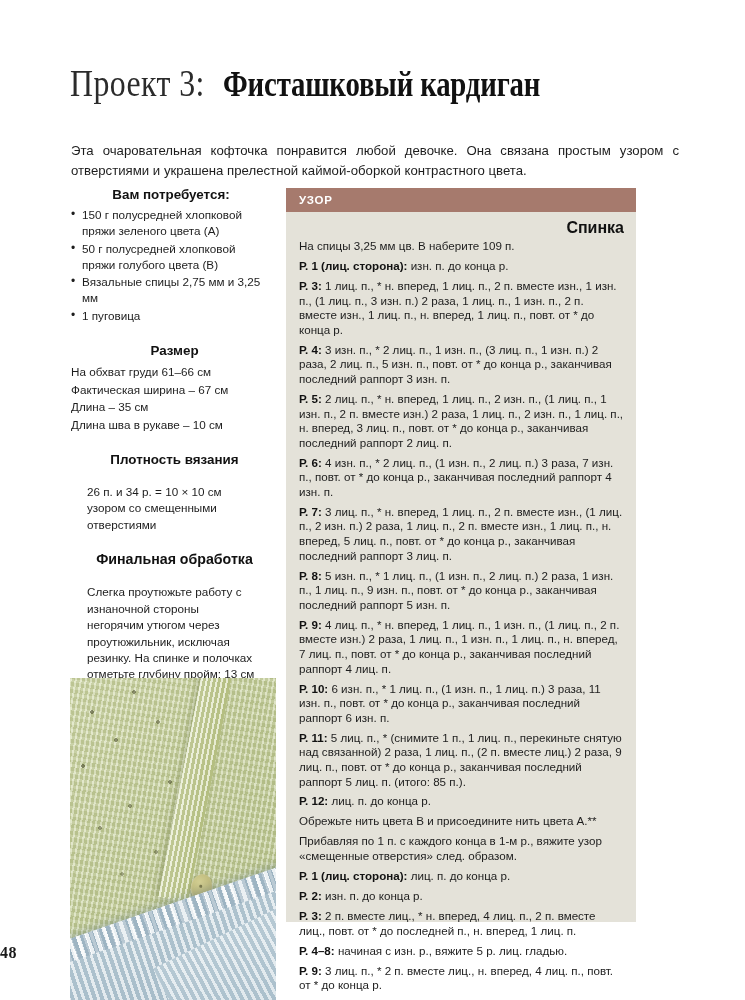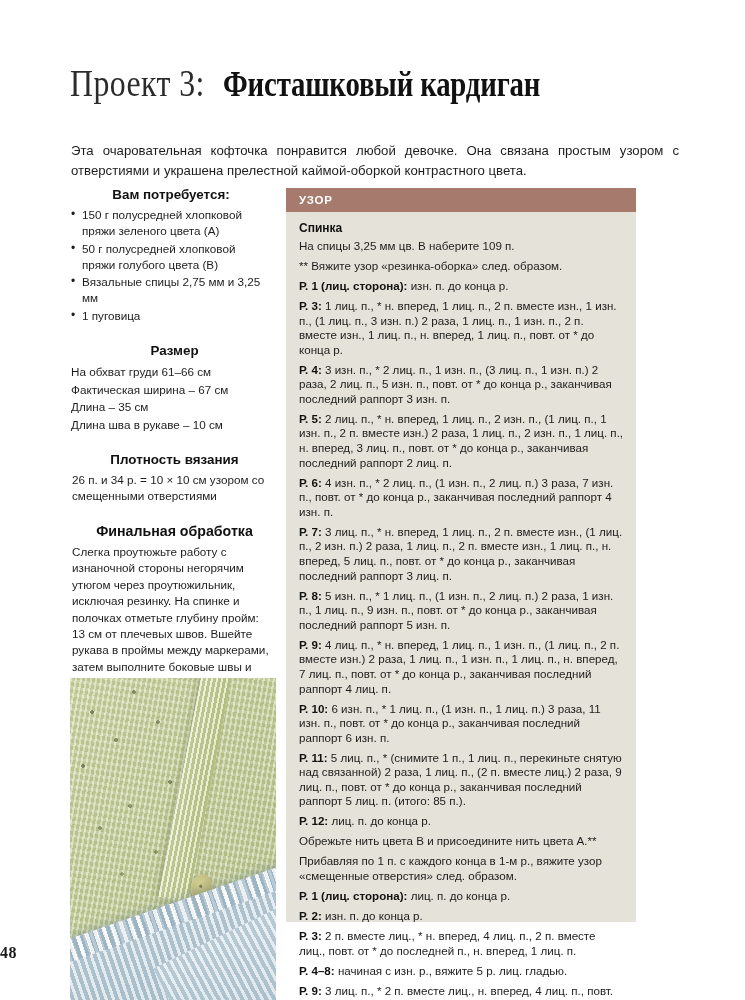--- a/index.html
+++ b/index.html
@@ -109,21 +109,21 @@
     left: 0;
     top: -1px;
     font-size: 12px;
     color: #1d1d1d;
   }
   .lc-line {
     margin: 0;
     line-height: 17.5px;
   }
   .lc-para {
-    margin: 1px;
+    margin: 16px;
     line-height: 16.4px;
     text-align: left;
   }
 
   
   .photo {
     position: absolute;
     left: 70px;
     top: 678px;
     width: 206px;
@@ -257,24 +257,25 @@
     font-size: 11.5px;
     font-weight: 700;
     letter-spacing: 0.7px;
   }
   .panel-body {
     padding: 7px 12px 0 13px;
     box-sizing: border-box;
   }
   .sec-head {
     font-weight: 700;
-    font-size: 12px;
+    font-size: 16px;
     line-height: 16px;
     margin: 1px 0 3px 0;
     color: #111;
+    text-align: right;
   }
   .p-line {
     font-size: 11.6px;
     line-height: 14.6px;
     margin: 0 0 5.4px 0;
     color: #1d1d1d;
     text-align: left;
   }
   .p-line b {
     font-weight: 700;
@@ -339,21 +340,20 @@
   </div>
 
   <div class="panel">
     <div class="panel-header">
       <span class="panel-header-label">УЗОР</span>
     </div>
     <div class="panel-body">
       <h3 class="sec-head">Спинка</h3>
       <div id="pattern-lines">
           <p class="p-line"><span>На спицы 3,25 мм цв. В наберите 109 п.</span></p>
-          <p class="p-line"><span>** Вяжите узор «резинка-оборка» след. образом.</span></p>
           <p class="p-line"><b>Р. 1 (лиц. сторона): </b><span>изн. п. до конца р.</span></p>
           <p class="p-line"><b>Р. 3: </b><span>1 лиц. п., * н. вперед, 1 лиц. п., 2 п. вместе изн., 1 изн. п., (1 лиц. п., 3 изн. п.) 2 раза, 1 лиц. п., 1 изн. п., 2 п. вместе изн., 1 лиц. п., н. вперед, 1 лиц. п., повт. от * до конца р.</span></p>
           <p class="p-line"><b>Р. 4: </b><span>3 изн. п., * 2 лиц. п., 1 изн. п., (3 лиц. п., 1 изн. п.) 2 раза, 2 лиц. п., 5 изн. п., повт. от * до конца р., заканчивая последний раппорт 3 изн. п.</span></p>
           <p class="p-line"><b>Р. 5: </b><span>2 лиц. п., * н. вперед, 1 лиц. п., 2 изн. п., (1 лиц. п., 1 изн. п., 2 п. вместе изн.) 2 раза, 1 лиц. п., 2 изн. п., 1 лиц. п., н. вперед, 3 лиц. п., повт. от * до конца р., заканчивая последний раппорт 2 лиц. п.</span></p>
           <p class="p-line"><b>Р. 6: </b><span>4 изн. п., * 2 лиц. п., (1 изн. п., 2 лиц. п.) 3 раза, 7 изн. п., повт. от * до конца р., заканчивая последний раппорт 4 изн. п.</span></p>
           <p class="p-line"><b>Р. 7: </b><span>3 лиц. п., * н. вперед, 1 лиц. п., 2 п. вместе изн., (1 лиц. п., 2 изн. п.) 2 раза, 1 лиц. п., 2 п. вместе изн., 1 лиц. п., н. вперед, 5 лиц. п., повт. от * до конца р., заканчивая последний раппорт 3 лиц. п.</span></p>
           <p class="p-line"><b>Р. 8: </b><span>5 изн. п., * 1 лиц. п., (1 изн. п., 2 лиц. п.) 2 раза, 1 изн. п., 1 лиц. п., 9 изн. п., повт. от * до конца р., заканчивая последний раппорт 5 изн. п.</span></p>
           <p class="p-line"><b>Р. 9: </b><span>4 лиц. п., * н. вперед, 1 лиц. п., 1 изн. п., (1 лиц. п., 2 п. вместе изн.) 2 раза, 1 лиц. п., 1 изн. п., 1 лиц. п., н. вперед, 7 лиц. п., повт. от * до конца р., заканчивая последний раппорт 4 лиц. п.</span></p>
           <p class="p-line"><b>Р. 10: </b><span>6 изн. п., * 1 лиц. п., (1 изн. п., 1 лиц. п.) 3 раза, 11 изн. п., повт. от * до конца р., заканчивая последний раппорт 6 изн. п.</span></p>
           <p class="p-line"><b>Р. 11: </b><span>5 лиц. п., * (снимите 1 п., 1 лиц. п., перекиньте снятую над связанной) 2 раза, 1 лиц. п., (2 п. вместе лиц.) 2 раза, 9 лиц. п., повт. от * до конца р., заканчивая последний раппорт 5 лиц. п. (итого: 85 п.).</span></p>

